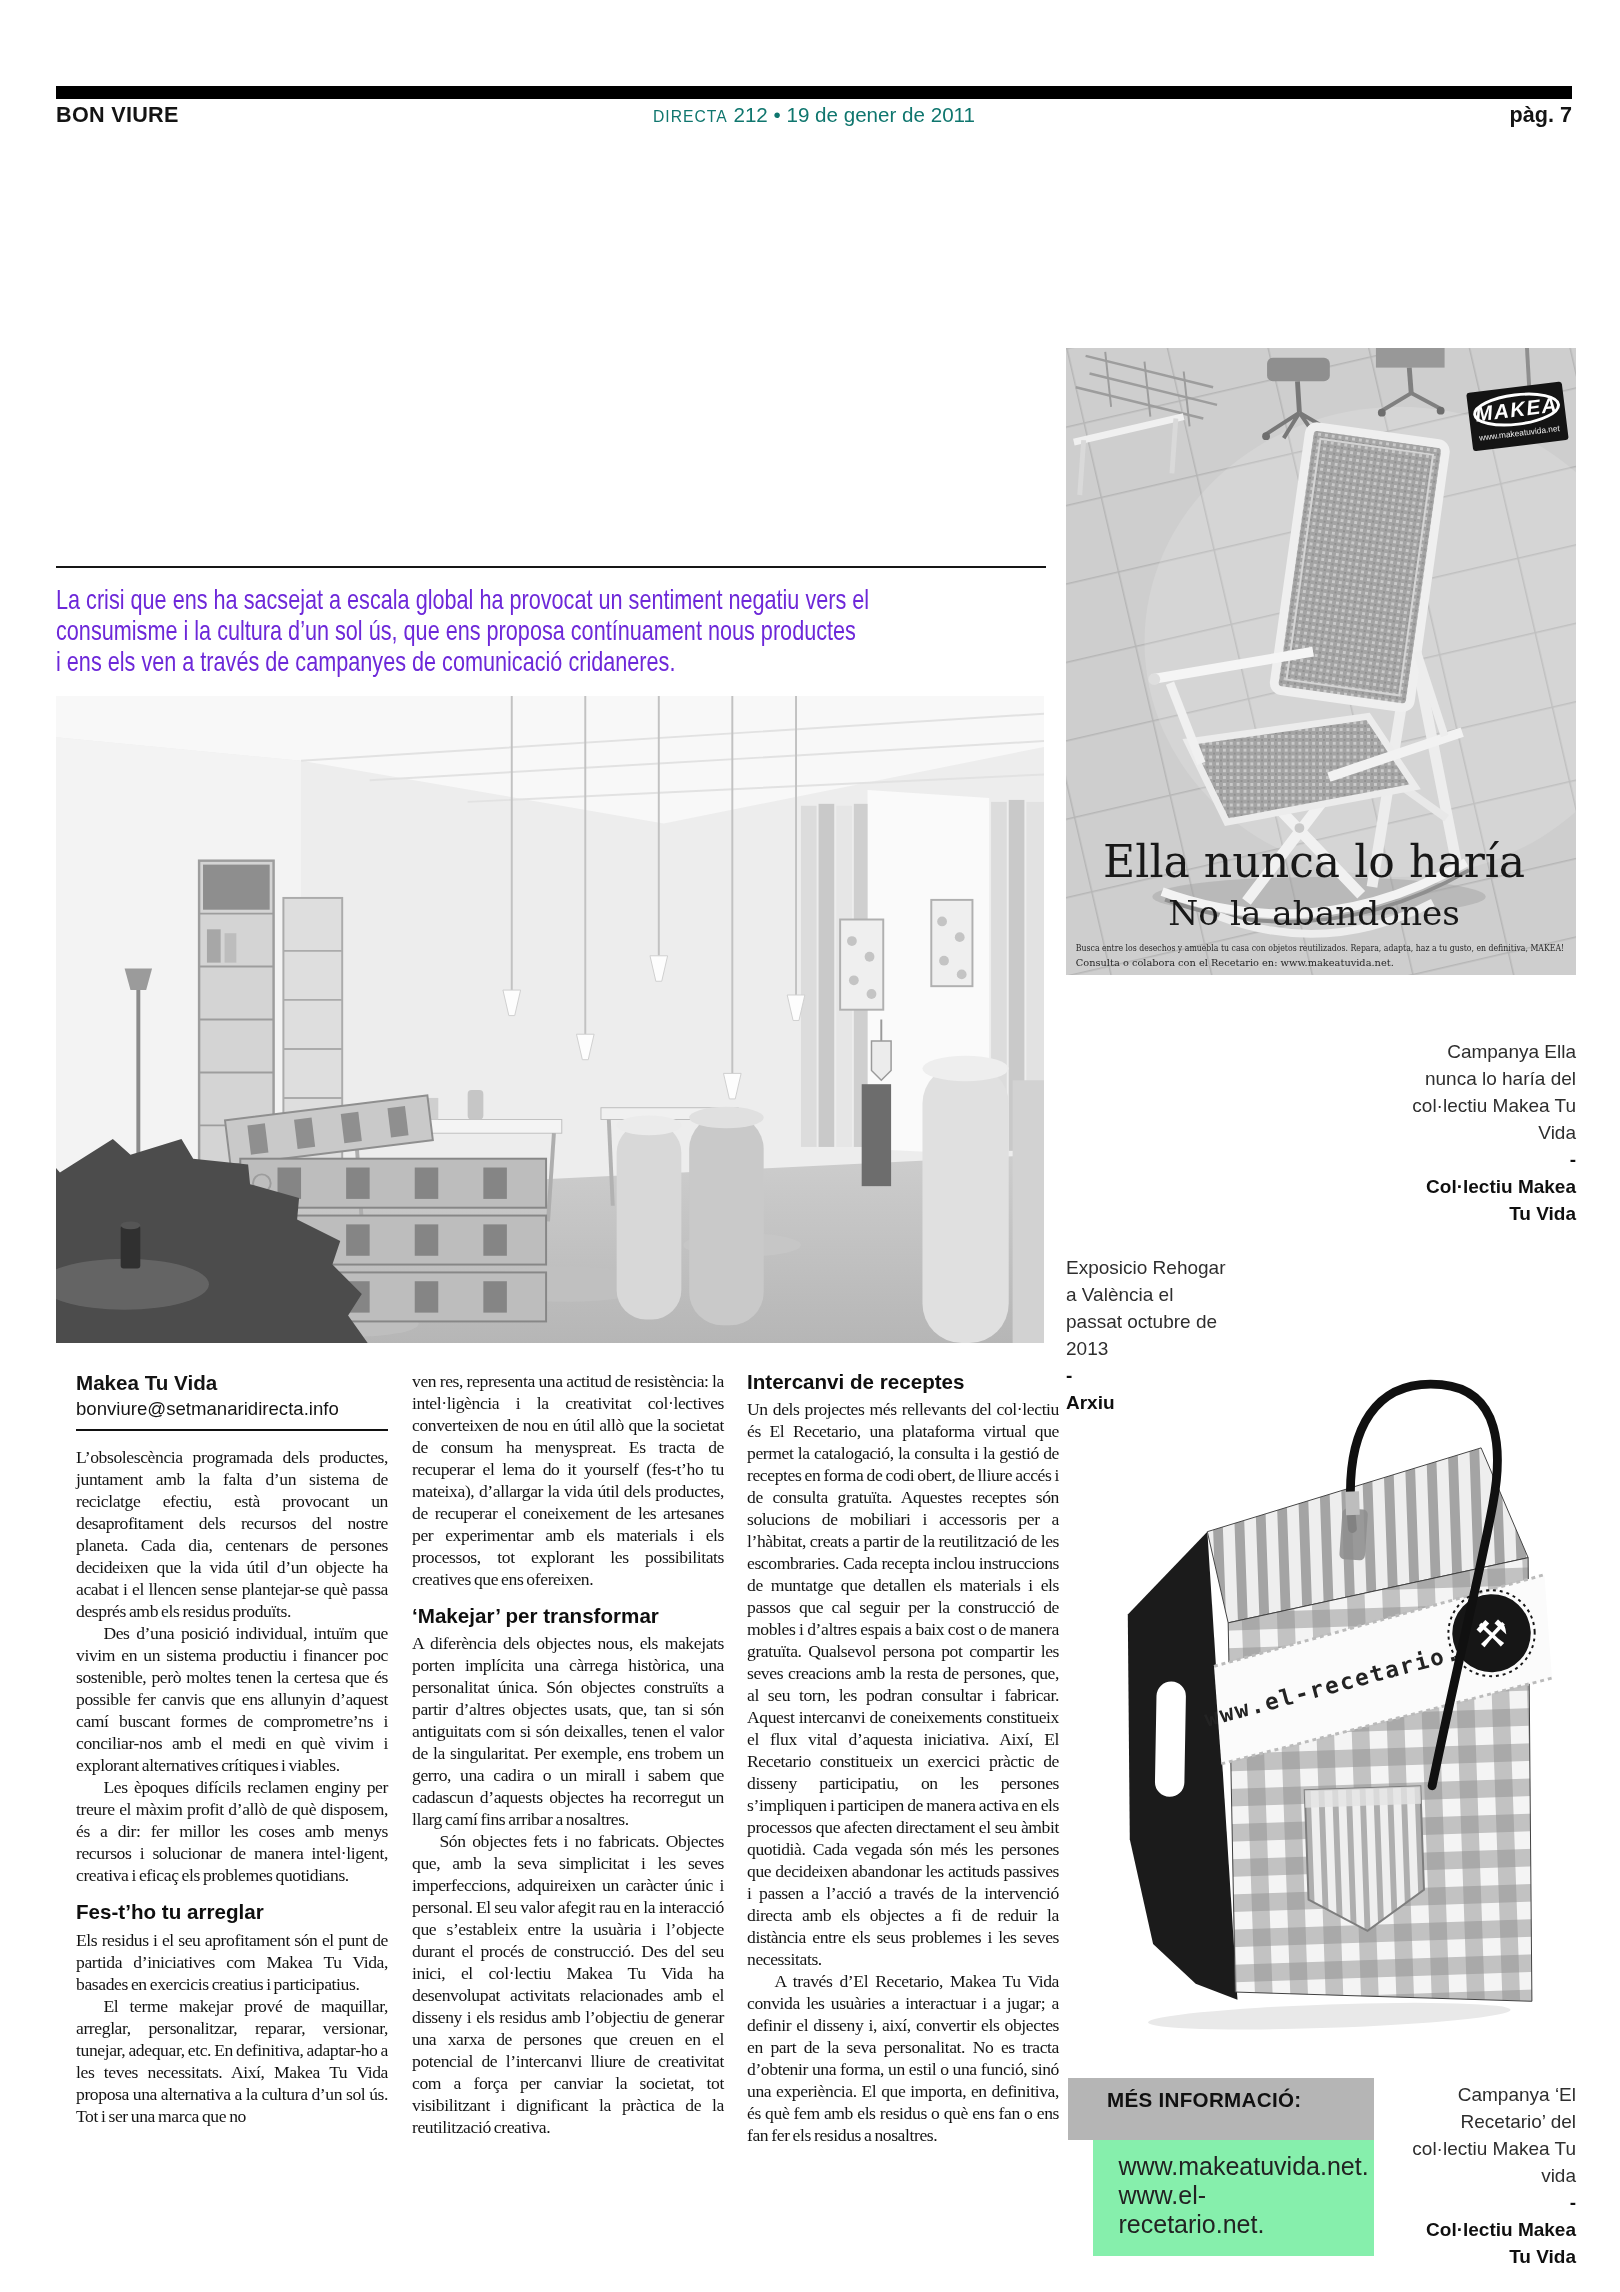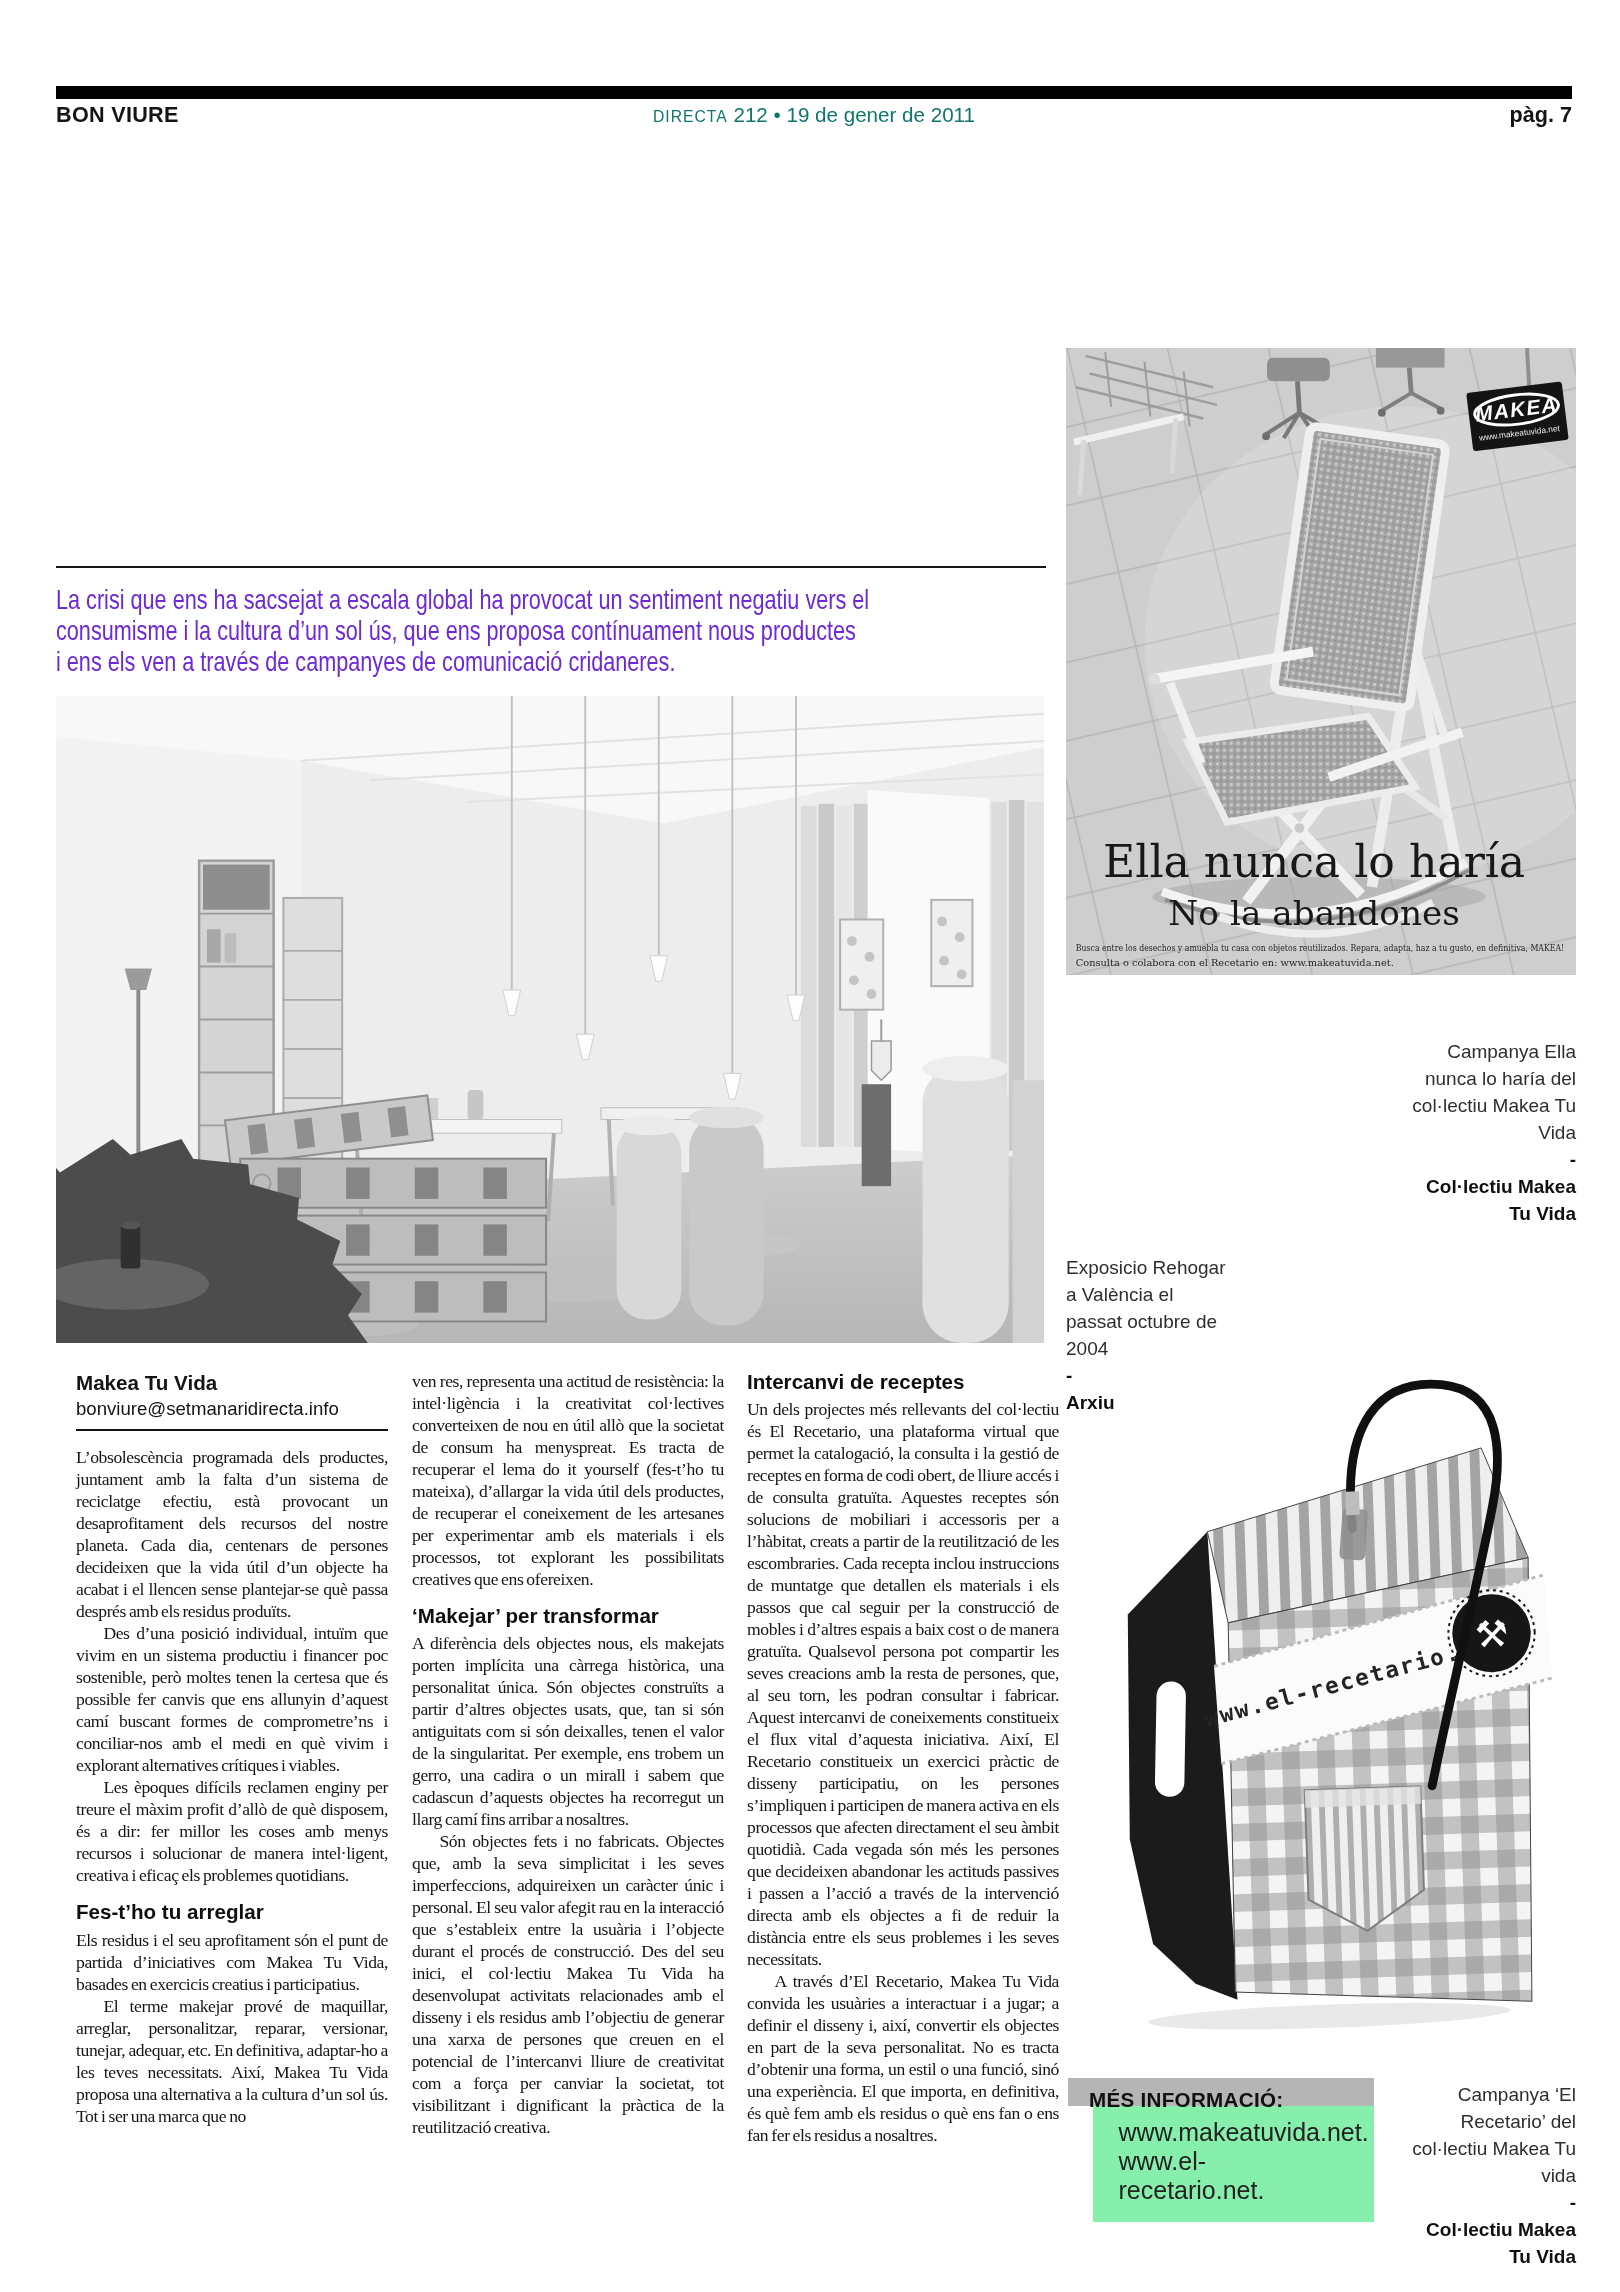--- a/index.html
+++ b/index.html
@@ -43,21 +43,21 @@
   .subhead{font-family:"Liberation Sans",sans-serif;font-weight:bold;font-size:20.6px;
        line-height:24.5px;letter-spacing:0;word-spacing:0;margin:13.7px 0 3.9px;color:#0f0f0f;text-align:left;}
   .col .subhead:first-child{margin-top:0;}
   .byline-name{font-family:"Liberation Sans",sans-serif;font-weight:bold;font-size:20.6px;
        line-height:26.5px;letter-spacing:0;word-spacing:0;text-align:left;}
   .byline-email{font-family:"Liberation Sans",sans-serif;font-size:18.6px;line-height:24.5px;
        letter-spacing:0;word-spacing:0;text-align:left;}
   .byline-rule{border:none;border-top:2px solid #111;margin:7.8px 0 15.7px;}
   
   .mesinfo{left:1068px;top:2078px;width:306px;}
-  .mesinfo-title{background:#b5b5b5;height:28px;line-height:44px;padding-left:21px;
+  .mesinfo-title{background:#b5b5b5;height:62px;line-height:44px;padding-left:39px;
        font-weight:bold;font-size:20.6px;color:#111;letter-spacing:0.3px;}
   .mesinfo-body{background:#86efac;padding:11.8px 25.5px 17.6px;font-size:25px;line-height:29px;color:#222;margin-left:25px;}
 </style>
 </head>
 <body>
 
 <div class="page">
 
   <div class="abs topbar"></div>
   <div class="abs masthead">
@@ -275,21 +275,21 @@
     <div>Vida</div>
     <div class="credit">-</div>
     <div class="credit">Col·lectiu Makea</div>
     <div class="credit">Tu Vida</div>
   </div>
 
   <div class="abs caption caption-expo">
     <div>Exposicio Rehogar</div>
     <div>a València el</div>
     <div>passat octubre de</div>
-    <div>2004</div>
+    <div>2013</div>
     <div class="credit">-</div>
     <div class="credit">Arxiu</div>
   </div>
 
   <div class="col col1">
     <div class="byline-name">Makea Tu Vida</div>
     <div class="byline-email">bonviure@setmanaridirecta.info</div>
     <hr class="byline-rule">
     <p>L’obsolescència programada dels productes, juntament amb la falta d’un sistema de reciclatge efectiu, està provocant un desaprofitament dels recursos del nostre planeta. Cada dia, centenars de persones decideixen que la vida útil d’un objecte ha acabat i el llencen sense plantejar-se què passa després amb els residus produïts.</p>
     <p class="ind">Des d’una posició individual, intuïm que vivim en un sistema productiu i financer poc sostenible, però moltes tenen la certesa que és possible fer canvis que ens allunyin d’aquest camí buscant formes de comprometre’ns i conciliar-nos amb el medi en què vivim i explorant alternatives crítiques i viables.</p>

